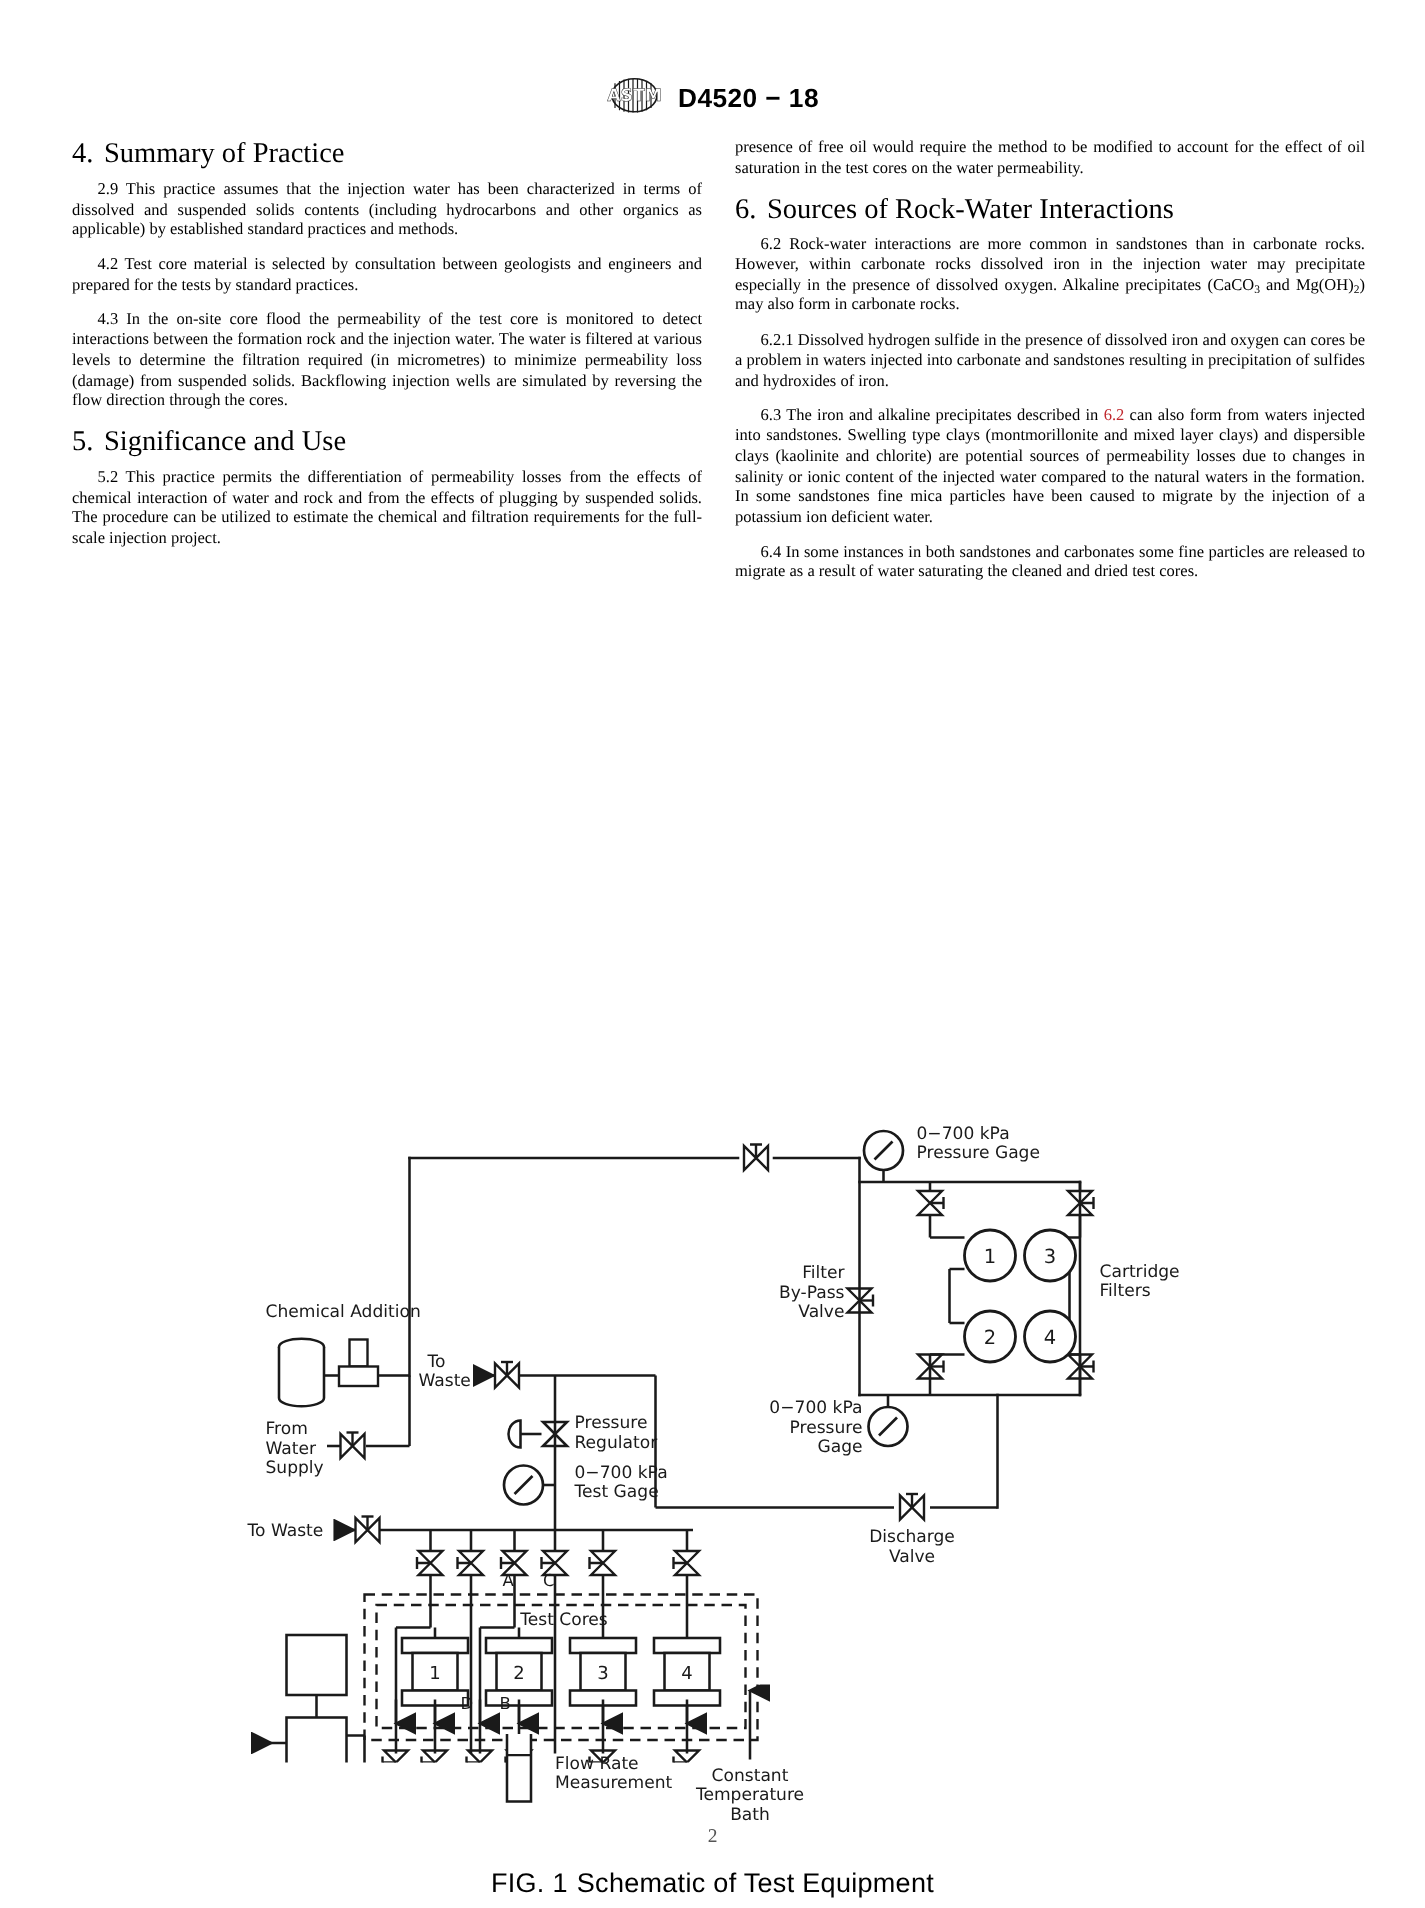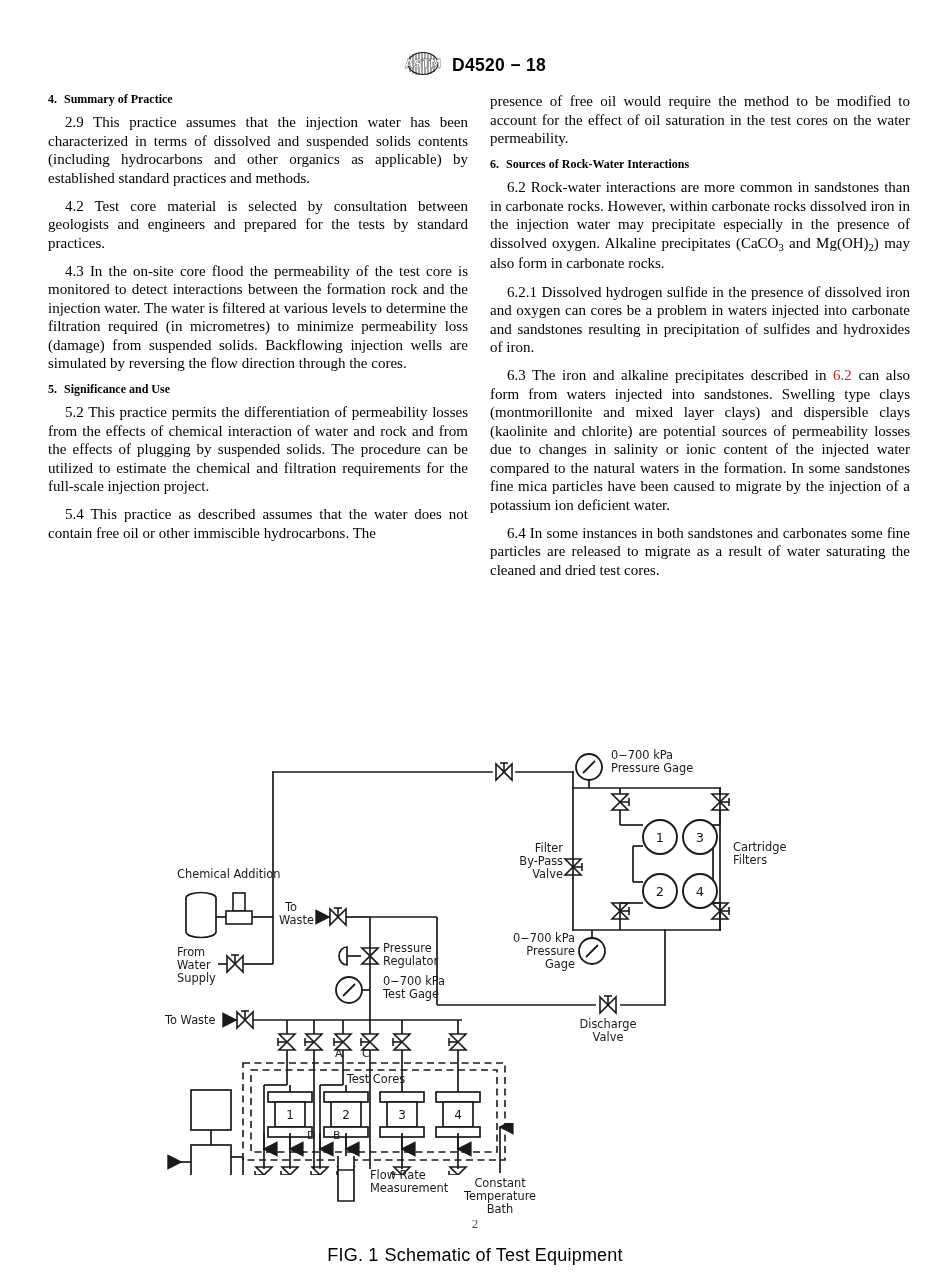--- a/index.html
+++ b/index.html
@@ -23,26 +23,26 @@
     font-weight:bold;font-size:17.5px;letter-spacing:.3px;
   }
 
   
   .columns{
     position:absolute;top:92px;left:48px;width:862px;
     display:flex;gap:22px;
   }
   .col{width:420px;}
   h2.sec{
-    font-size:12px;font-weight:bold;margin:0 0 6px 0;
+    font-size:19px;font-weight:normal;margin:0 0 6px 0;
     text-indent:0;
   }
   h2.sec .num{margin-right:7px;}
   p.para{
-    font-size:15px;line-height:1.235;
+    font-size:11px;line-height:1.235;
     margin:0 0 9.5px 0;
     text-align:justify;
     text-indent:17px;
     hyphens:manual;
   }
   p.tight{text-indent:0;}
   .sp-top{margin-top:13px;}
   sub{font-size:.70em;vertical-align:-0.28em;}
   .xref{color:#c0272d;}
 
@@ -96,21 +96,20 @@
 
       <p class="para">2.9 This practice assumes that the injection water has been characterized in terms of dissolved and suspended solids contents (including hydrocarbons and other organics as applicable) by established standard practices and methods.</p>
       <p class="para">4.2 Test core material is selected by consultation between geologists and engineers and prepared for the tests by standard practices.</p>
       <p class="para">4.3 In the on-site core flood the permeability of the test core is monitored to detect interactions between the formation rock and the injection water. The water is filtered at various levels to determine the filtration required (in micrometres) to minimize permeability loss (damage) from suspended solids. Backflowing injection wells are simulated by reversing the flow direction through the cores.</p>
 
       <h2 class="sec sp-top">
         <span class="num">5.</span><span>Significance and Use</span>
       </h2>
 
       <p class="para">5.2 This practice permits the differentiation of permeability losses from the effects of chemical interaction of water and rock and from the effects of plugging by suspended solids. The procedure can be utilized to estimate the chemical and filtration requirements for the full-scale injection project.</p>
-      <p class="para">5.4 This practice as described assumes that the water does not contain free oil or other immiscible hydrocarbons. The</p>
     </div>
 
     <div class="col">
 
       <p class="para tight">presence of free oil would require the method to be modified to account for the effect of oil saturation in the test cores on the water permeability.</p>
 
       <h2 class="sec sp-top">
         <span class="num">6.</span><span>Sources of Rock-Water Interactions</span>
       </h2>
 

